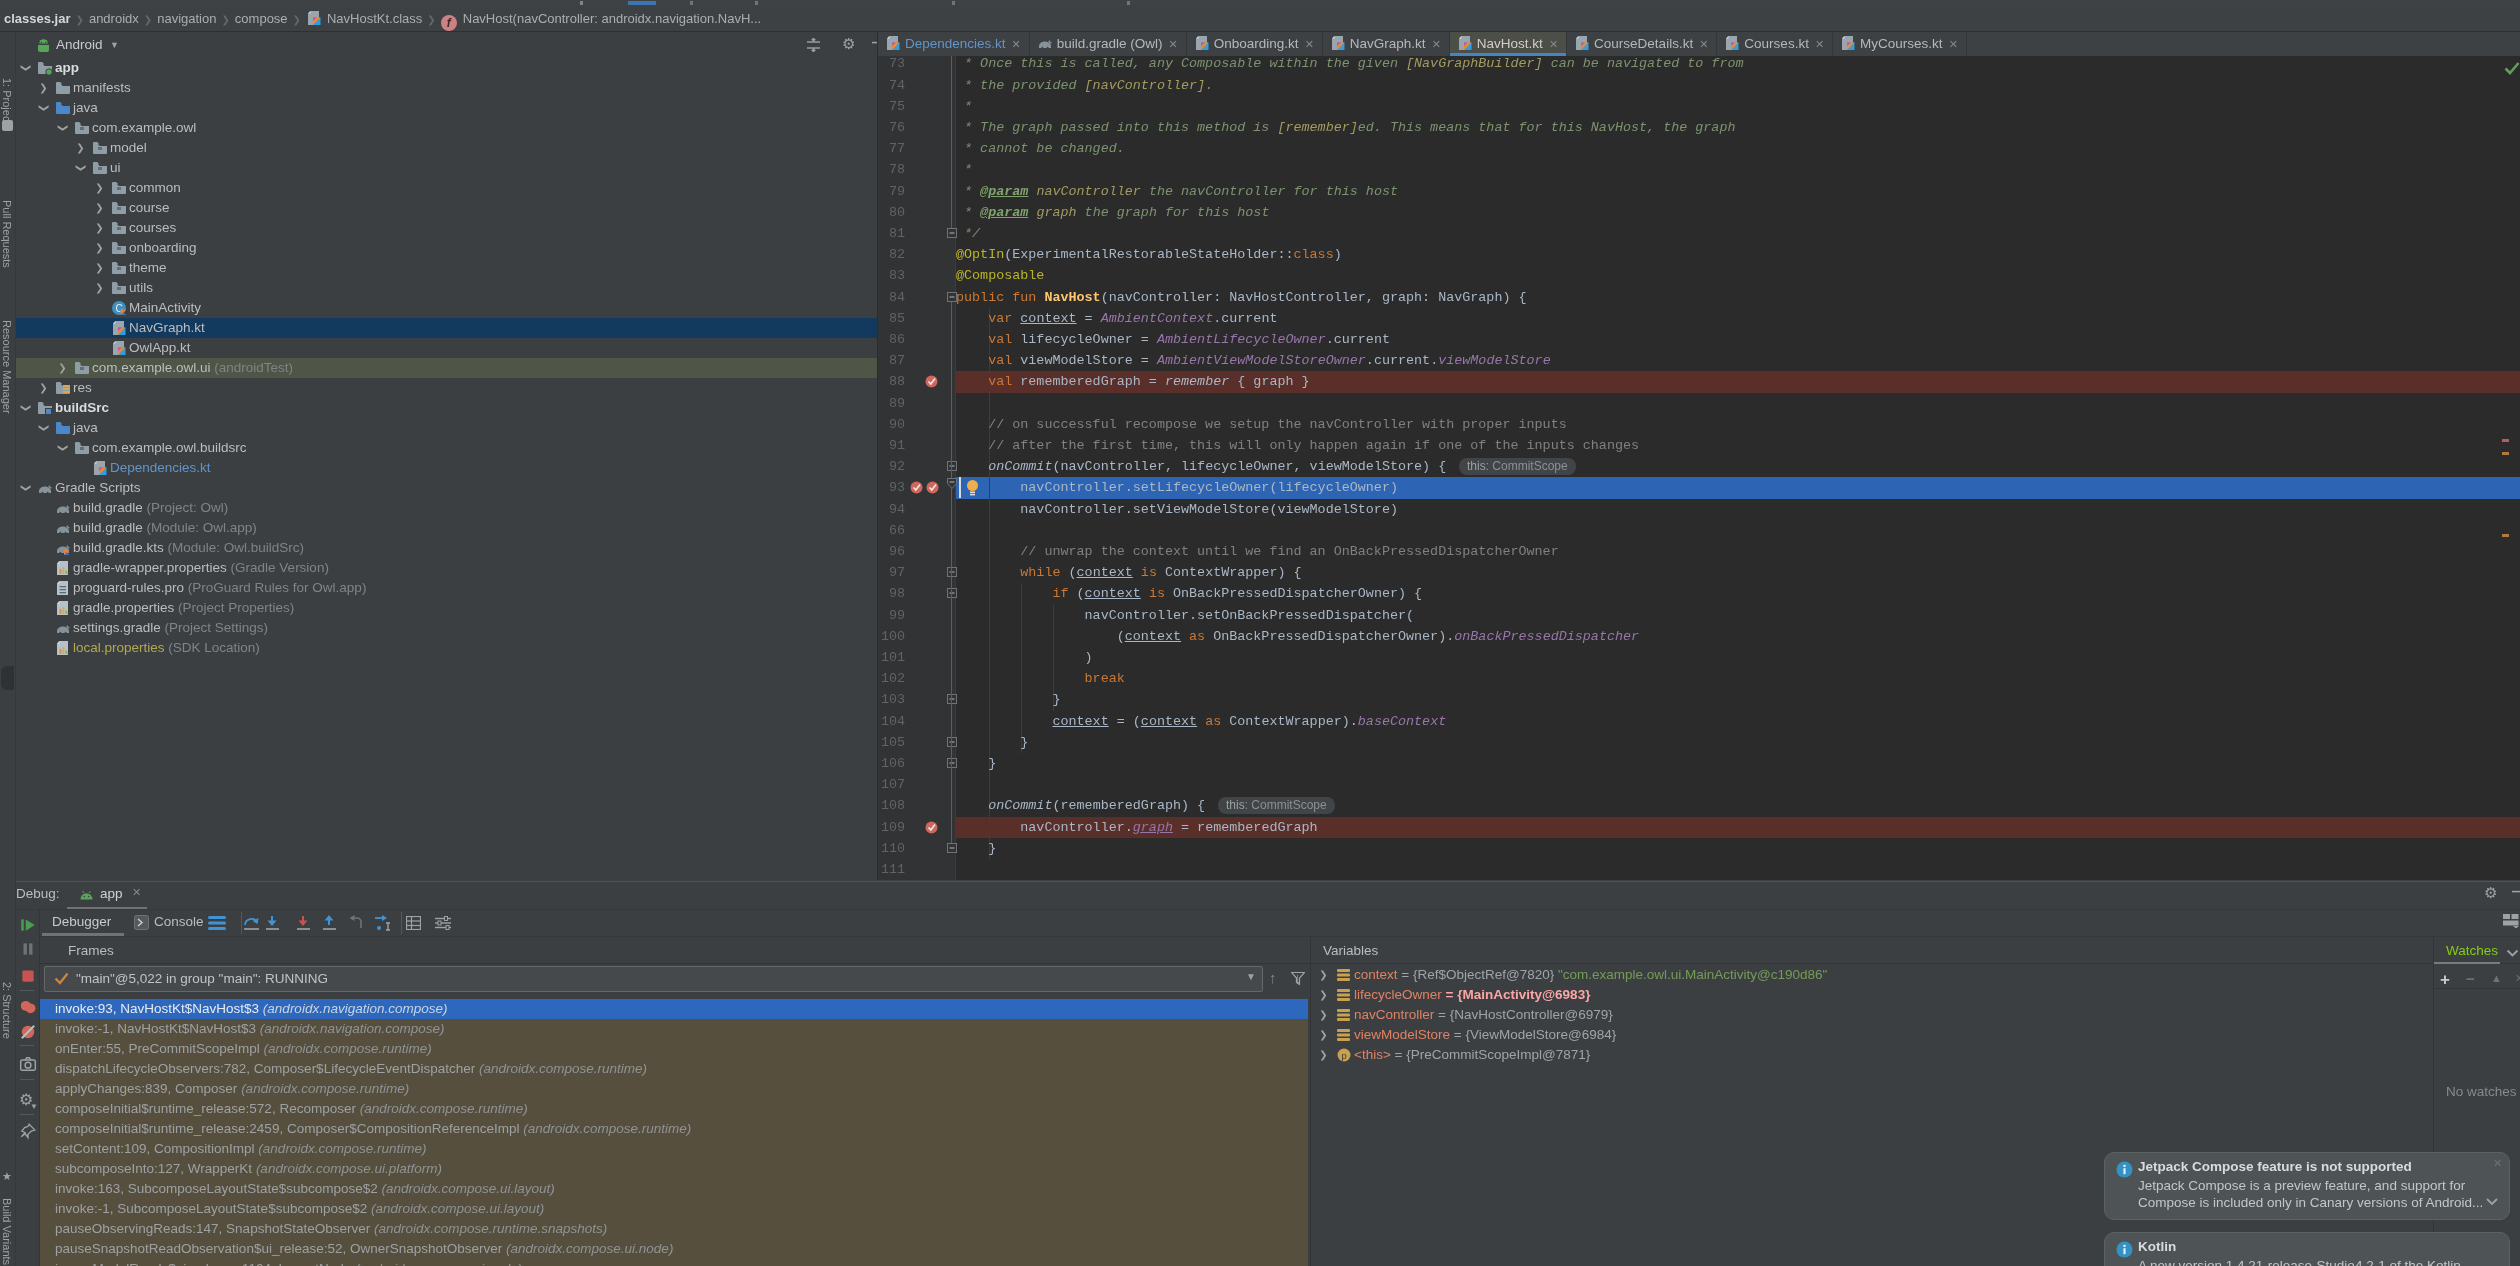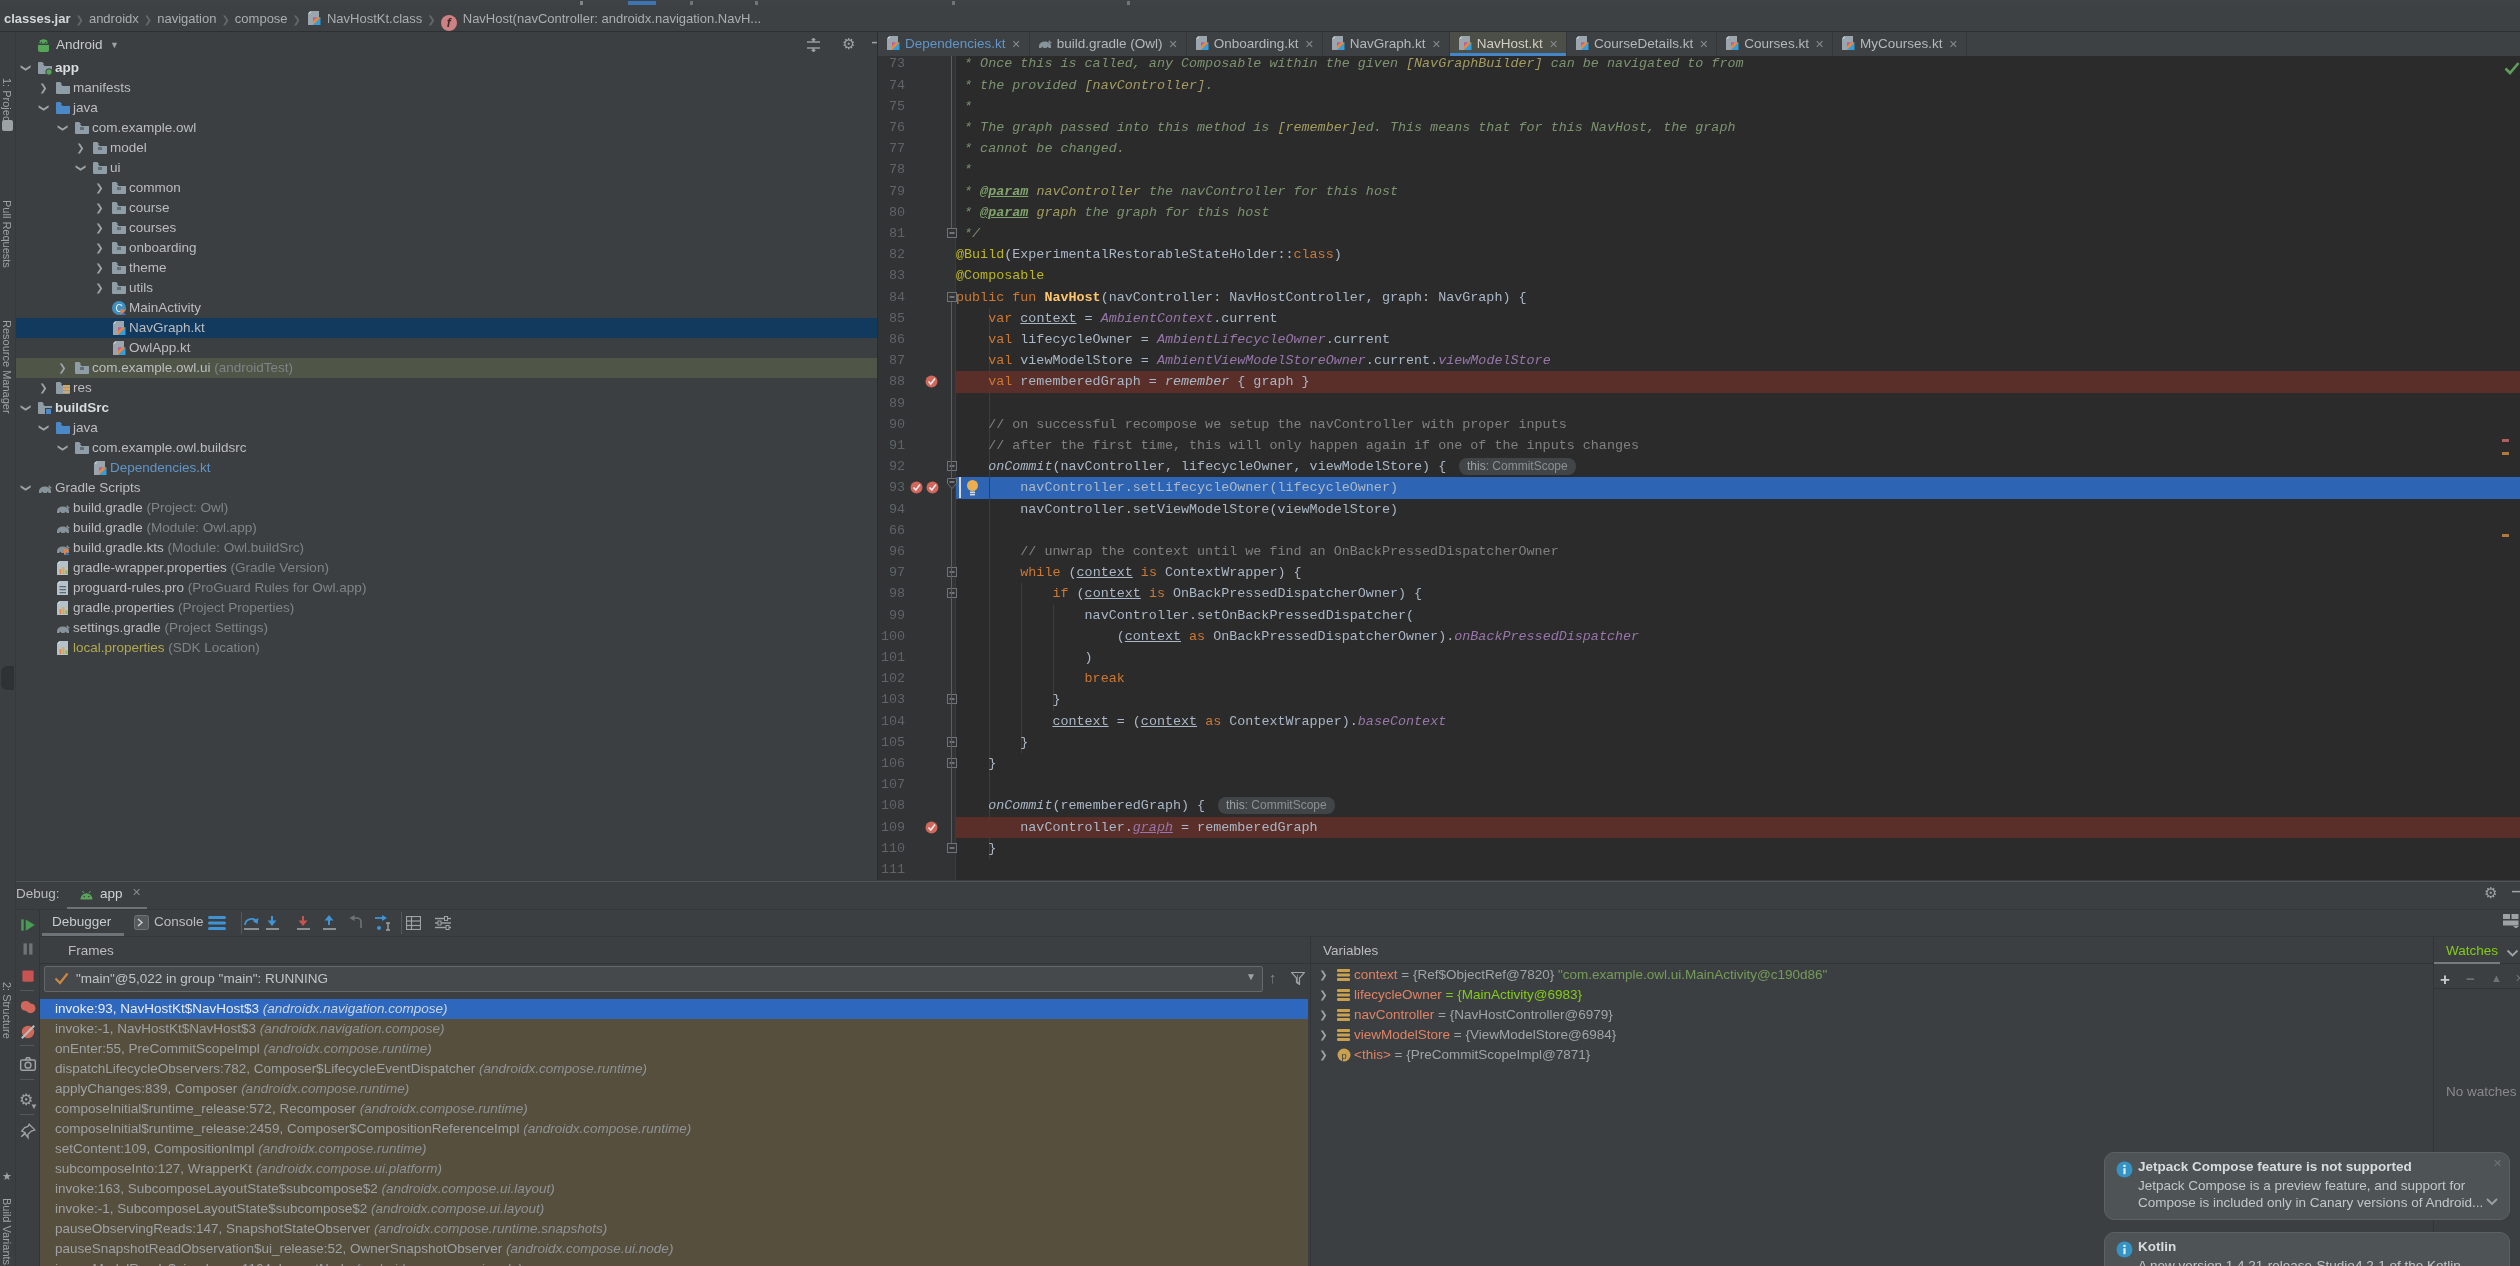--- a/index.html
+++ b/index.html
@@ -433,21 +433,21 @@
       <div style="position:absolute;left:174.5px;top:548.6px;width:1px;height:106.0px;background:#3b3e40;"></div>
       <div class="code" style="top:-2.6px;"><span class="cm"> * Once this is called, any Composable within the given <span class="cmk">[NavGraphBuilder]</span> can be navigated to from</span></div>
       <div class="code" style="top:18.6px;"><span class="cm"> * the provided <span class="cmk">[navController]</span>.</span></div>
       <div class="code" style="top:39.8px;"><span class="cm"> *</span></div>
       <div class="code" style="top:61.0px;"><span class="cm"> * The graph passed into this method is <span class="cmk">[remember]</span>ed. This means that for this NavHost, the graph</span></div>
       <div class="code" style="top:82.2px;"><span class="cm"> * cannot be changed.</span></div>
       <div class="code" style="top:103.4px;"><span class="cm"> *</span></div>
       <div class="code" style="top:124.6px;"><span class="cm"> * <span class="cmb">@param</span> <span class="cmk">navController</span> the navController for this host</span></div>
       <div class="code" style="top:145.8px;"><span class="cm"> * <span class="cmb">@param</span> <span class="cmk">graph</span> the graph for this host</span></div>
       <div class="code" style="top:167.0px;"><span class="cm"> */</span></div>
-      <div class="code" style="top:188.2px;"><span class="an">@Build</span>(ExperimentalRestorableStateHolder::<span class="k">class</span>)</div>
+      <div class="code" style="top:188.2px;"><span class="an">@OptIn</span>(ExperimentalRestorableStateHolder::<span class="k">class</span>)</div>
       <div class="code" style="top:209.4px;"><span class="an">@Composable</span></div>
       <div class="code" style="top:230.6px;"><span class="k">public fun</span> <span class="fn">NavHost</span>(navController: NavHostController, graph: NavGraph) {</div>
       <div class="code" style="top:251.8px;">    <span class="k">var</span> <span class="un">context</span> = <span class="pu">AmbientContext</span>.current</div>
       <div class="code" style="top:273.0px;">    <span class="k">val</span> lifecycleOwner = <span class="pu">AmbientLifecycleOwner</span>.current</div>
       <div class="code" style="top:294.2px;">    <span class="k">val</span> viewModelStore = <span class="pu">AmbientViewModelStoreOwner</span>.current.<span class="pu">viewModelStore</span></div>
       <div class="code" style="top:315.4px;">    <span class="k">val</span> rememberedGraph = <span class="it">remember</span> { graph }</div>
       <div class="code" style="top:336.6px;"></div>
       <div class="code" style="top:357.8px;">    <span class="lc">// on successful recompose we setup the navController with proper inputs</span></div>
       <div class="code" style="top:379.0px;">    <span class="lc">// after the first time, this will only happen again if one of the inputs changes</span></div>
       <div class="code" style="top:400.2px;">    <span class="it">onCommit</span>(navController, lifecycleOwner, viewModelStore) {</div>
@@ -742,21 +742,21 @@
         <rect x="0" y="5.5" width="13" height="3" rx="1" fill="#c9a04e"></rect>
         <rect x="0" y="10" width="13" height="3" rx="1" fill="#c9a04e"></rect>
       </svg>
     <div class="abs" style="left:1338px;top:83px;height:20px;line-height:20px;white-space:nowrap;"><span style="color:#e08264;">context</span><span style="color:#9fa4a8;"> = {Ref$ObjectRef@7820} </span><span style="color:#759b58;">"com.example.owl.ui.MainActivity@c190d86"</span></div>
     <span class="abs" style="left:1302px;top:103px;width:11px;height:20px;line-height:20px;color:#9da2a5;font-size:10px;text-align:center;">❯</span>
     <svg class="abs" style="left:1321px;top:106px" width="13" height="14" viewBox="0 0 13 14">
         <rect x="0" y="1" width="13" height="3" rx="1" fill="#c9a04e"></rect>
         <rect x="0" y="5.5" width="13" height="3" rx="1" fill="#c9a04e"></rect>
         <rect x="0" y="10" width="13" height="3" rx="1" fill="#c9a04e"></rect>
       </svg>
-    <div class="abs" style="left:1338px;top:103px;height:20px;line-height:20px;white-space:nowrap;"><span style="color:#e08264;">lifecycleOwner</span><span style="color:#84cc16;"> = {MainActivity@6983}</span></div>
+    <div class="abs" style="left:1338px;top:103px;height:20px;line-height:20px;white-space:nowrap;"><span style="color:#e08264;">lifecycleOwner</span><span style="color:#fca5a5;font-weight:bold;"> = {MainActivity@6983}</span></div>
     <span class="abs" style="left:1302px;top:123px;width:11px;height:20px;line-height:20px;color:#9da2a5;font-size:10px;text-align:center;">❯</span>
     <svg class="abs" style="left:1321px;top:126px" width="13" height="14" viewBox="0 0 13 14">
         <rect x="0" y="1" width="13" height="3" rx="1" fill="#c9a04e"></rect>
         <rect x="0" y="5.5" width="13" height="3" rx="1" fill="#c9a04e"></rect>
         <rect x="0" y="10" width="13" height="3" rx="1" fill="#c9a04e"></rect>
       </svg>
     <div class="abs" style="left:1338px;top:123px;height:20px;line-height:20px;white-space:nowrap;"><span style="color:#e08264;">navController</span><span style="color:#9fa4a8;"> = {NavHostController@6979}</span></div>
     <span class="abs" style="left:1302px;top:143px;width:11px;height:20px;line-height:20px;color:#9da2a5;font-size:10px;text-align:center;">❯</span>
     <svg class="abs" style="left:1321px;top:146px" width="13" height="14" viewBox="0 0 13 14">
         <rect x="0" y="1" width="13" height="3" rx="1" fill="#c9a04e"></rect>

